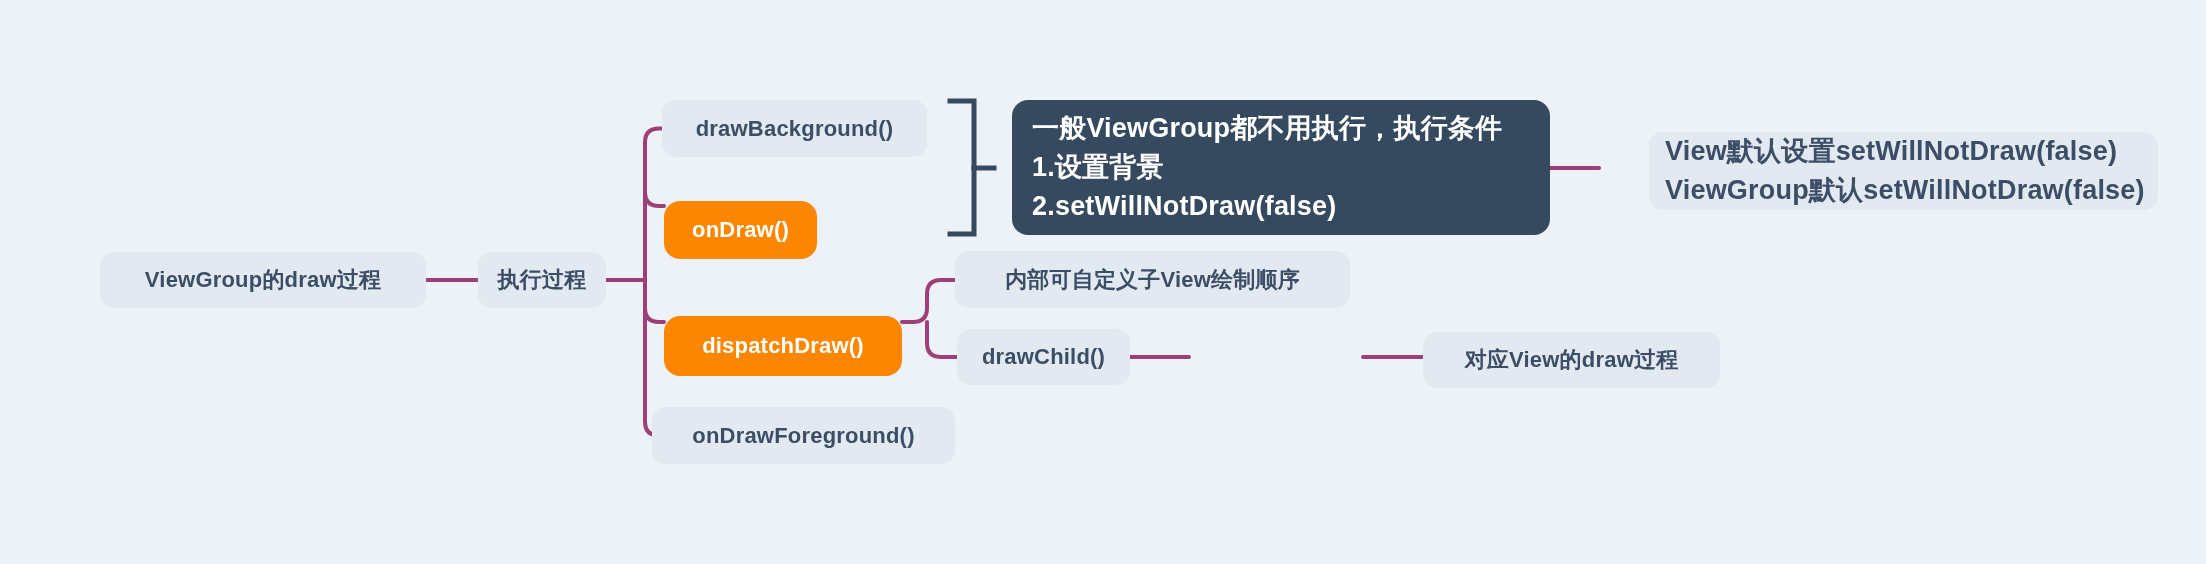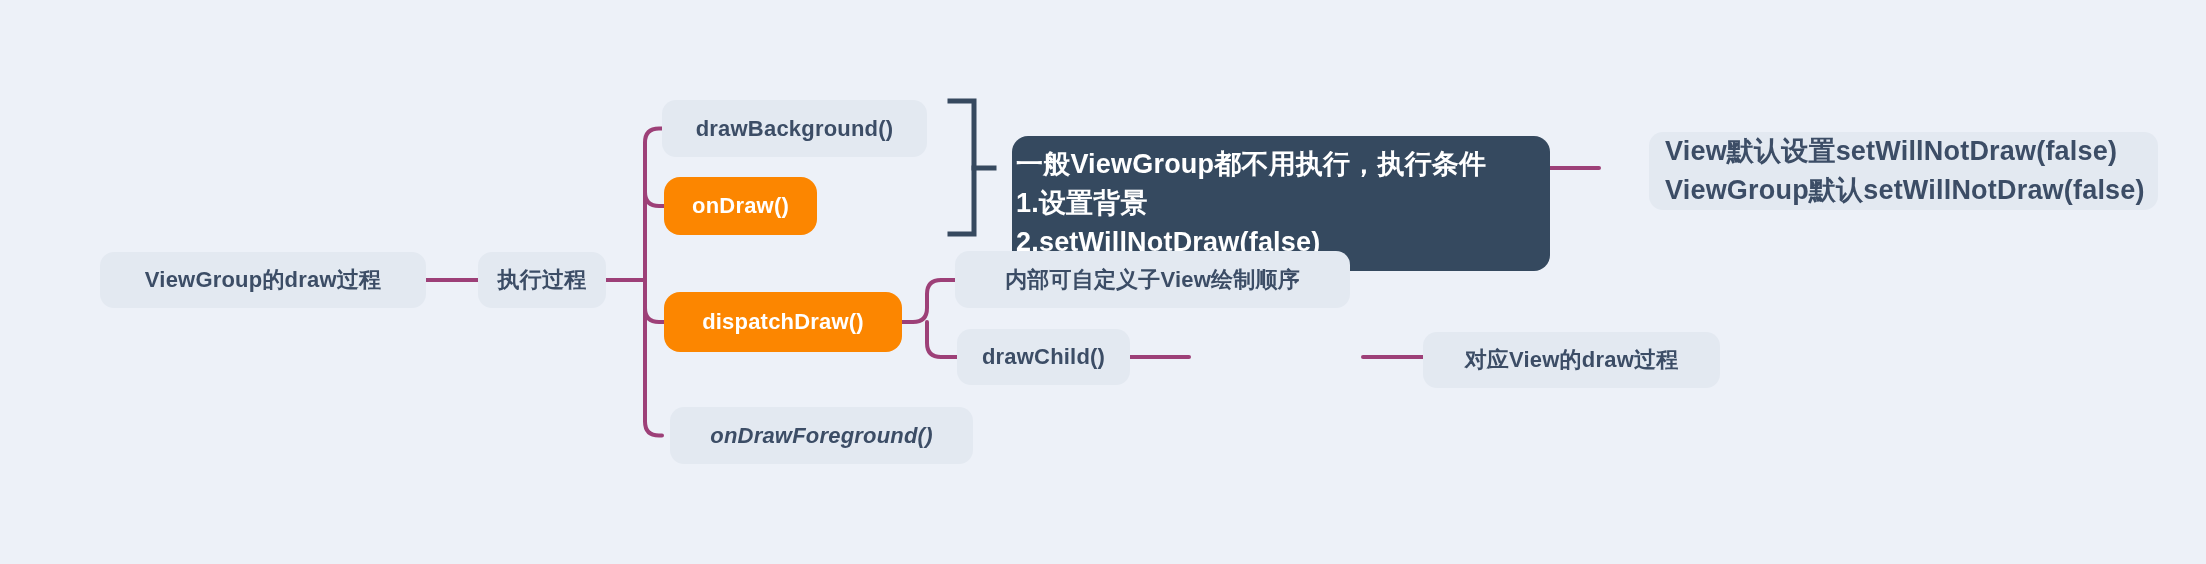--- a/index.html
+++ b/index.html
@@ -54,33 +54,33 @@
     font-weight: 600;
     border-radius: 14px;
     white-space: nowrap;
     letter-spacing: 0.2px;
   }
   .node.orange {
     background: var(--accent-orange);
     color: #ffffff;
     font-weight: 700;
     border-radius: 16px;
+    margin-top: 24px;
   }
   .node.dark {
     background: var(--note-bg);
     color: var(--note-text);
     border-radius: 16px;
     font-weight: 700;
     font-size: 27px;
     flex-direction: column;
     align-items: flex-start;
     justify-content: center;
-    padding: 8px 4px;
+    padding: 8px 20px;
     line-height: 39px;
-    margin-top: 36px;
   }
   .node.multiline {
     flex-direction: column;
     align-items: flex-start;
     justify-content: center;
     padding: 0 16px;
     font-size: 27px;
     line-height: 39px;
   }
 
@@ -89,21 +89,21 @@
   #node-process           { left: 478px;  top: 252px; width: 128px; height: 56px; }
   #node-draw-background   { left: 662px;  top: 100px; width: 265px; height: 57px; }
   #node-on-draw           { left: 664px;  top: 177px; width: 153px; height: 58px; }
   #node-note              { left: 1012px; top: 100px; width: 538px; height: 135px; }
   #node-detail            { left: 1649px; top: 132px; width: 509px; height: 78px; text-align: center; }
   #node-dispatch-draw     { left: 664px;  top: 292px; width: 238px; height: 60px; }
   #node-custom-order      { left: 955px;  top: 251px; width: 395px; height: 57px; }
   #node-draw-child        { left: 957px;  top: 329px; width: 173px; height: 56px; }
   #node-child-draw        { left: 1189px; top: 329px; width: 174px; height: 56px; }
   #node-view-draw-process { left: 1423px; top: 332px; width: 297px; height: 56px; }
-  #node-on-draw-foreground{ left: 670px;  top: 407px; width: 303px; height: 57px; font-style: italic; }
+  #node-on-draw-foreground{ left: 652px;  top: 407px; width: 303px; height: 57px; }
 </style>
 </head>
 <body>
 
 <div class="canvas">
 
   <svg class="connector-layer" viewBox="0 0 2206 564" xmlns="http://www.w3.org/2000/svg">
 
     <path class="link" d="M 426 280 L 478 280"></path>
 

